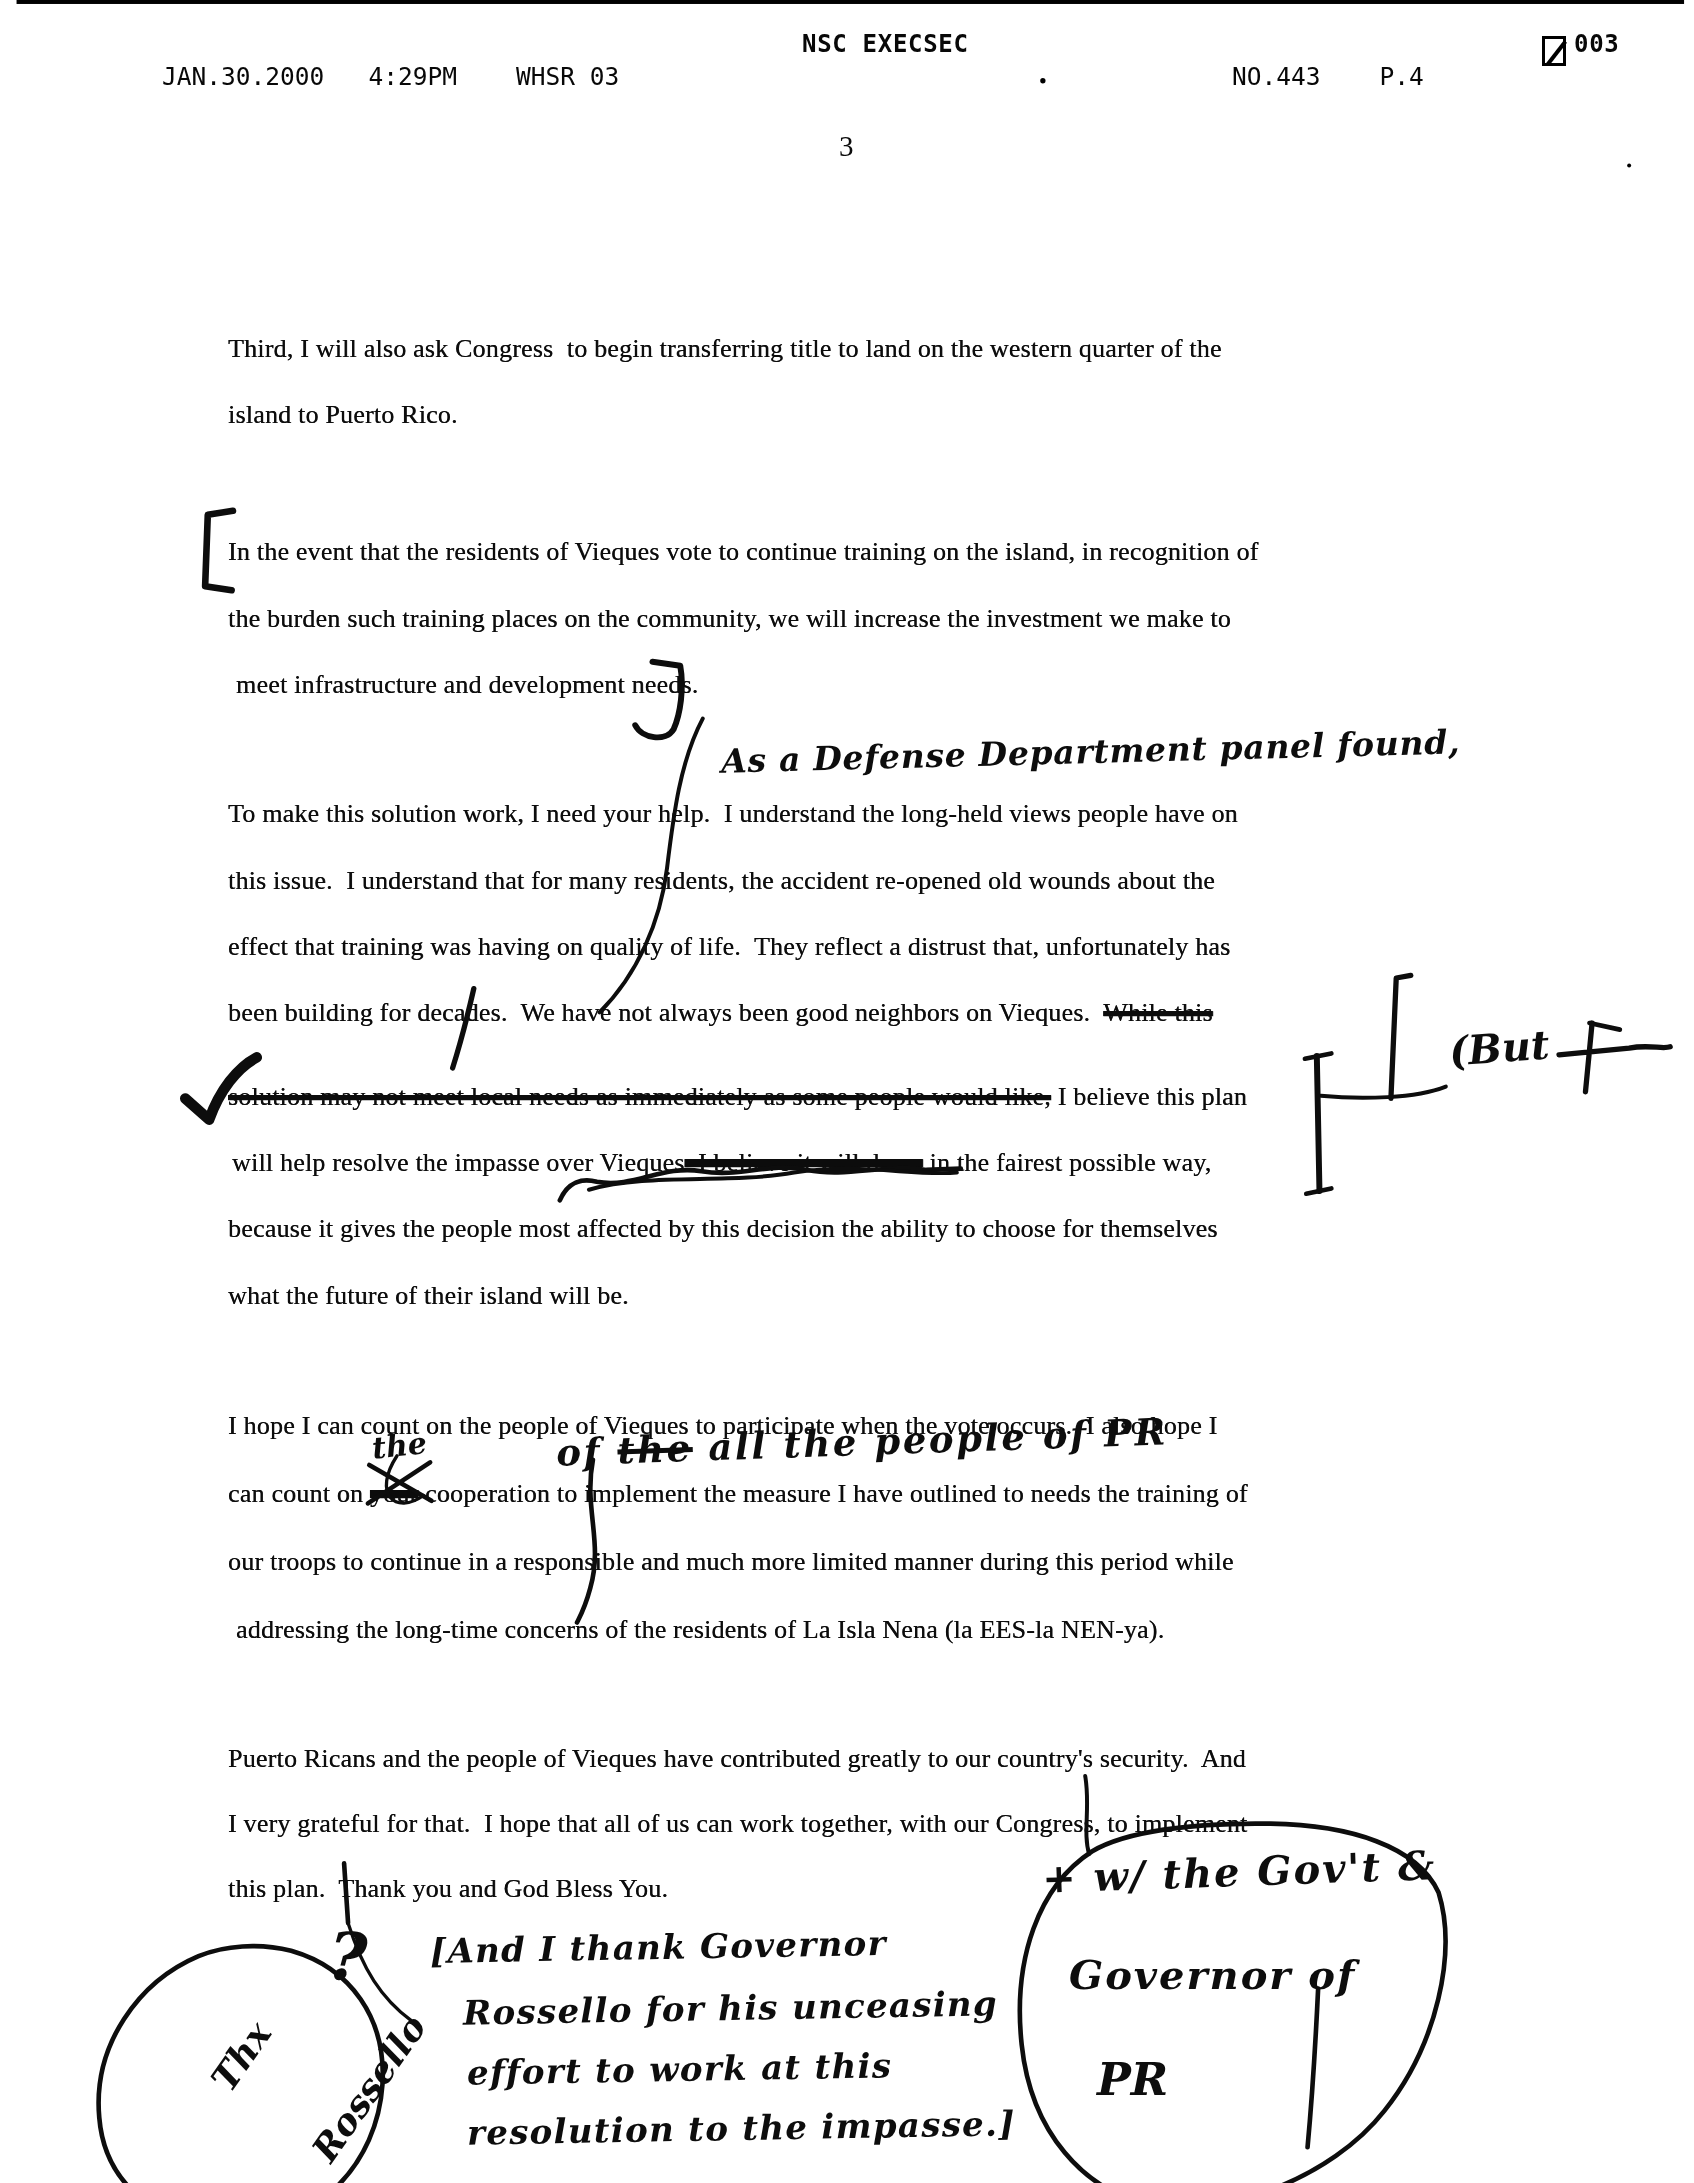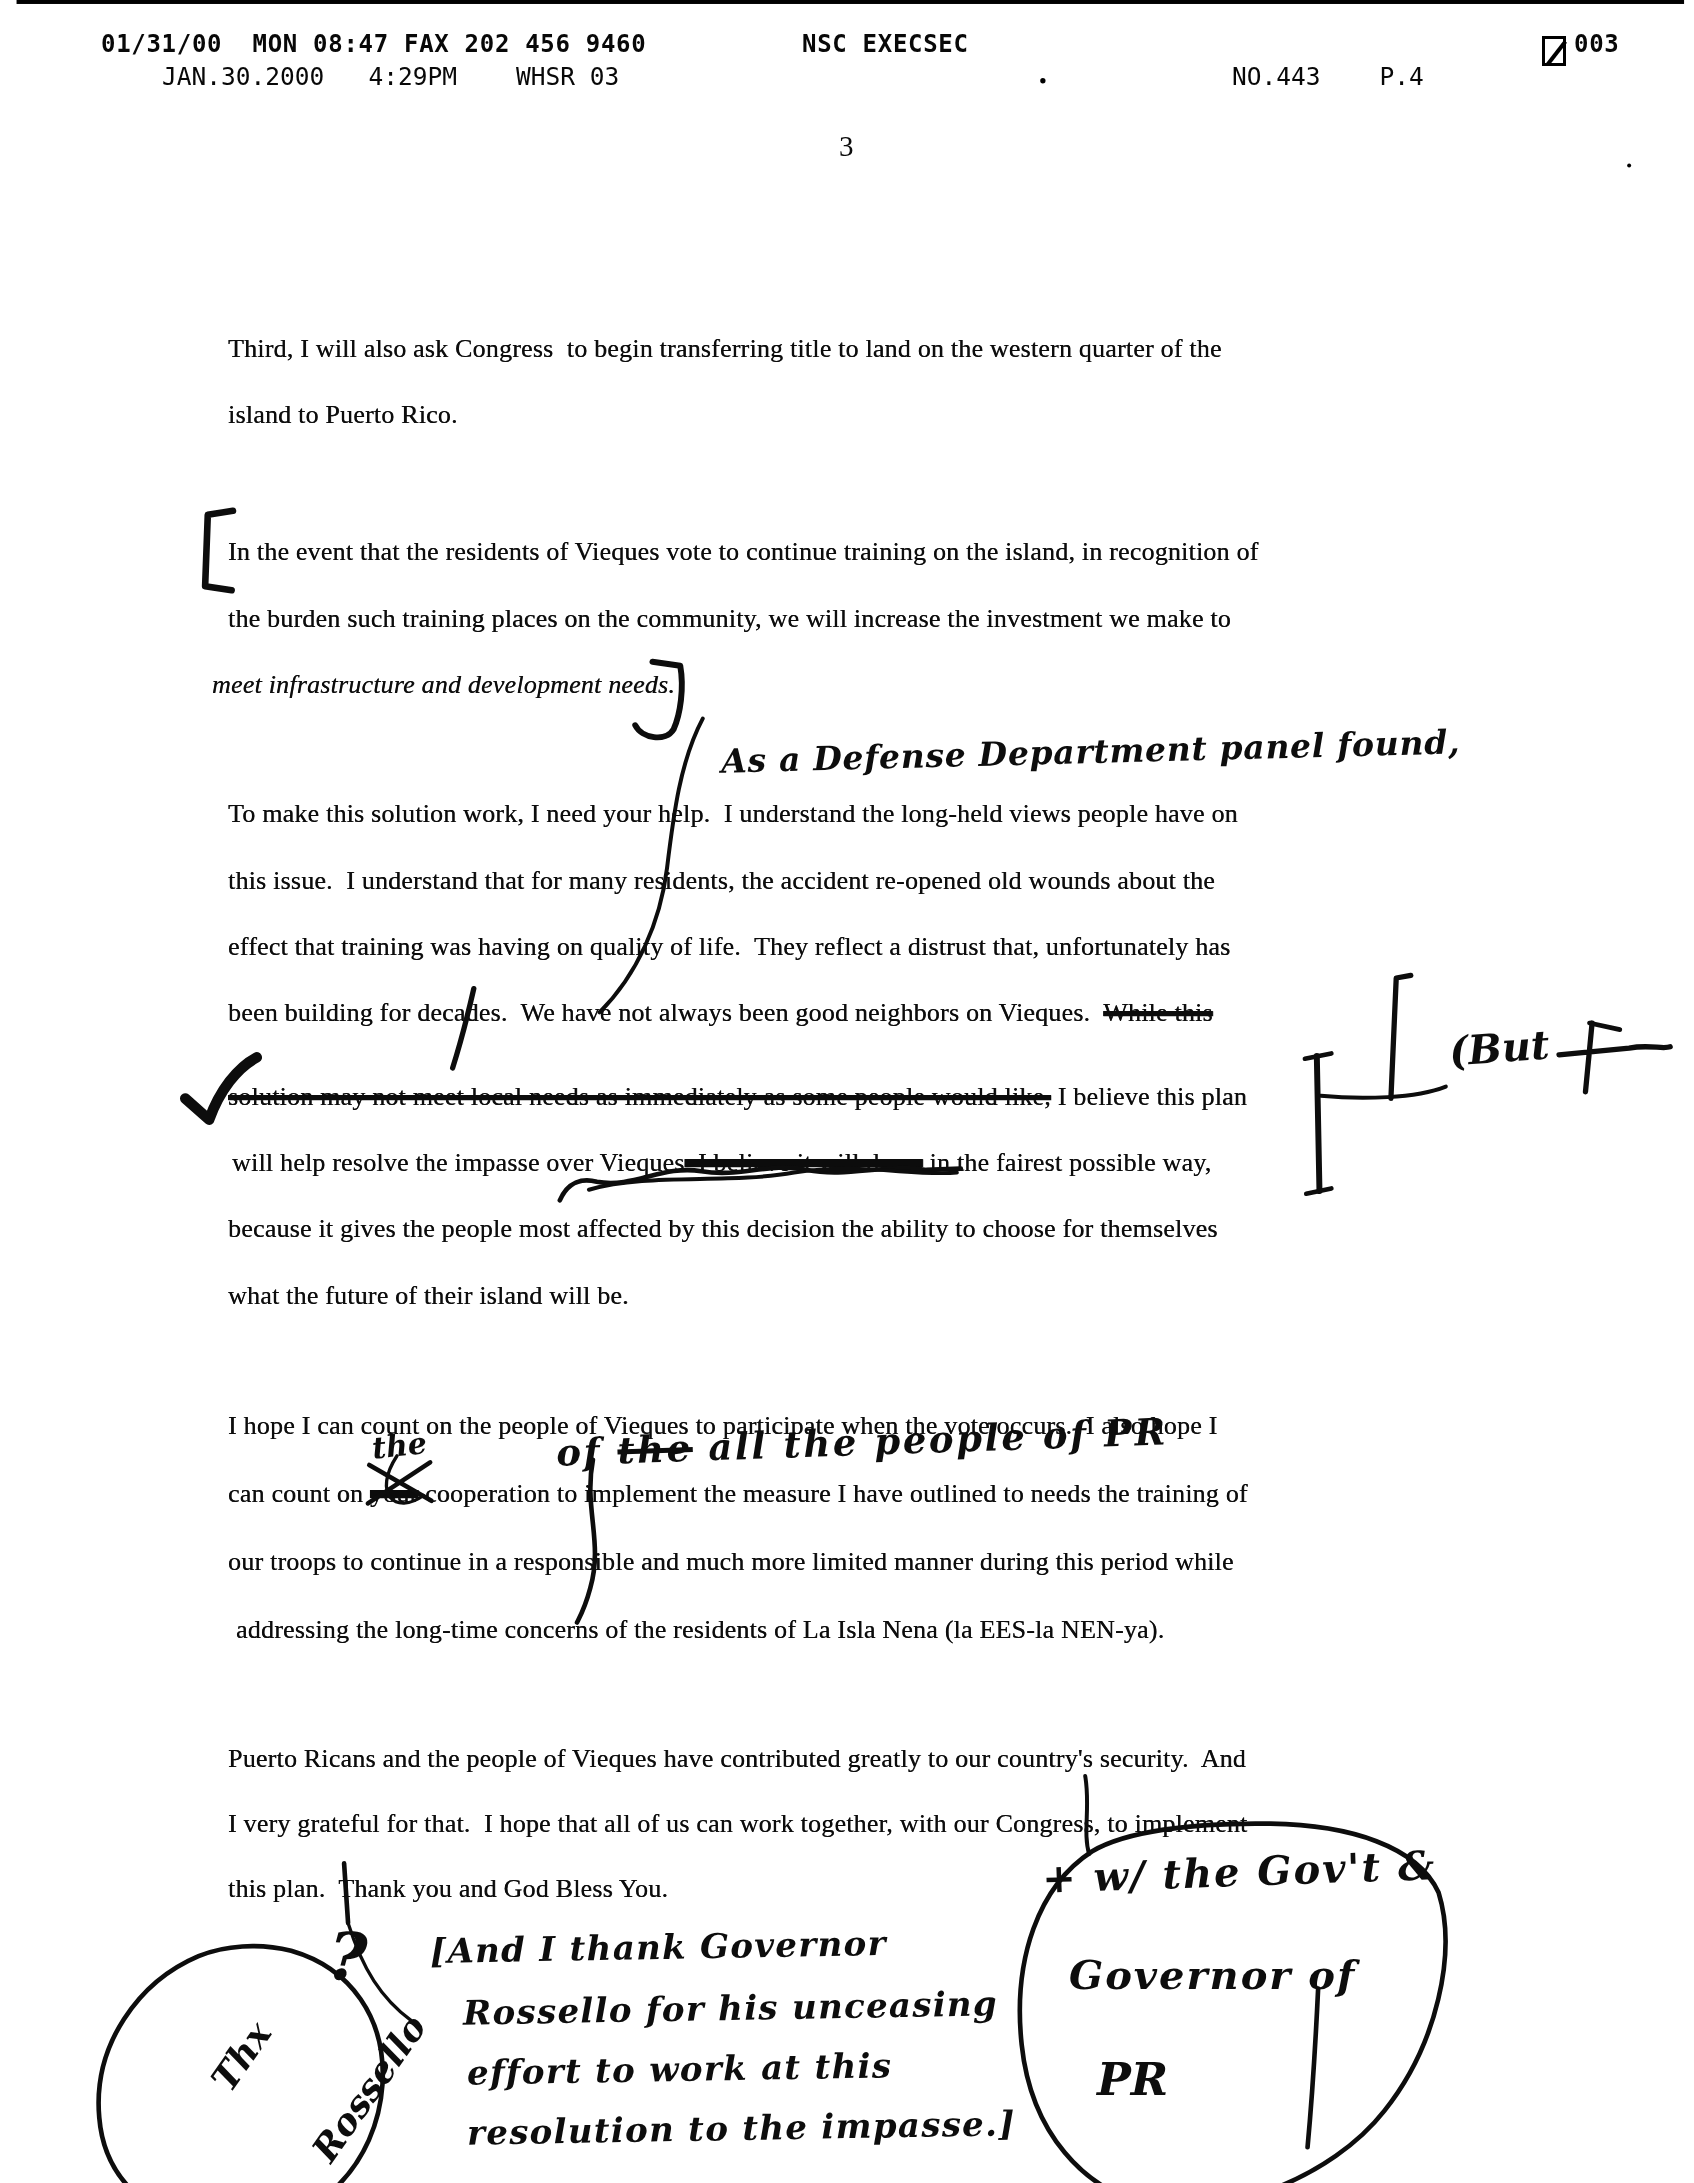--- a/index.html
+++ b/index.html
@@ -31,35 +31,34 @@
   
   #pg-icon{left:1542px;top:36px;width:24px;height:30px;border:3.3px solid #000;box-sizing:border-box;}
   #pg-icon .diag{position:absolute;left:-2.6px;top:12px;width:29px;height:4px;background:#000;transform:rotate(-52deg);}
   svg{position:absolute;left:0;top:0;}
 </style>
 </head>
 <body>
 
 <div id="page">
 
-  <div class="abs fax" style="left:101px;top:30px;">01/31/00  MON 08:47 FAX 202 456 9460</div>
   <div class="abs fax" style="left:802px;top:30px;">NSC EXECSEC</div>
   <div class="abs" id="pg-icon"><div class="diag"></div></div>
   <div class="abs fax" style="left:1574px;top:30px;">003</div>
   <div class="abs fax2" style="left:162px;top:62px;">JAN.30.2000   4:29PM    WHSR 03</div>
   <div class="abs fax2" style="left:1232px;top:62px;">NO.443    P.4</div>
 
   <div class="abs" id="pagenum">3</div>
 
   <div id="body">
       <div class="line" style="left: 228px; top: 334px;"><span>Third, I will also ask Congress  to begin transferring title to land on the western quarter of the</span></div>
       <div class="line" style="left: 228px; top: 400px;"><span>island to Puerto Rico.</span></div>
       <div class="line" style="left: 228px; top: 537px;"><span>In the event that the residents of Vieques vote to continue training on the island, in recognition of</span></div>
       <div class="line" style="left: 228px; top: 604px;"><span>the burden such training places on the community, we will increase the investment we make to</span></div>
-      <div class="line" style="left: 212px; top: 670px; font-style: italic;"><span>meet infrastructure and development needs.</span></div>
+      <div class="line" style="left: 236px; top: 670px;"><span>meet infrastructure and development needs.</span></div>
       <div class="line" style="left: 228px; top: 799px;"><span>To make this solution work, I need your help.  I understand the long-held views people have on</span></div>
       <div class="line" style="left: 228px; top: 866px;"><span>this issue.  I understand that for many residents, the accident re-opened old wounds about the</span></div>
       <div class="line" style="left: 228px; top: 932px;"><span>effect that training was having on quality of life.  They reflect a distrust that, unfortunately has</span></div>
       <div class="line" style="left: 228px; top: 998px;"><span>been building for decades.  We have not always been good neighbors on Vieques.  </span><span class="st">While this</span></div>
       <div class="line" style="left: 228px; top: 1082px;"><span class="st">solution may not meet local needs as immediately as some people would like,</span><span> I believe this plan</span></div>
       <div class="line" style="left: 232px; top: 1148px;"><span>will help resolve the impasse over Vieques</span><span class="st2">. I believe it will do so</span><span> in the fairest possible way,</span></div>
       <div class="line" style="left: 228px; top: 1214px;"><span>because it gives the people most affected by this decision the ability to choose for themselves</span></div>
       <div class="line" style="left: 228px; top: 1281px;"><span>what the future of their island will be.</span></div>
       <div class="line" style="left: 228px; top: 1411px;"><span>I hope I can count on the people of Vieques to participate when the vote occurs.  I also hope I</span></div>
       <div class="line" style="left: 228px; top: 1479px;"><span>can count on </span><span class="st2">your</span><span> cooperation to implement the measure I have outlined to needs the training of</span></div>

